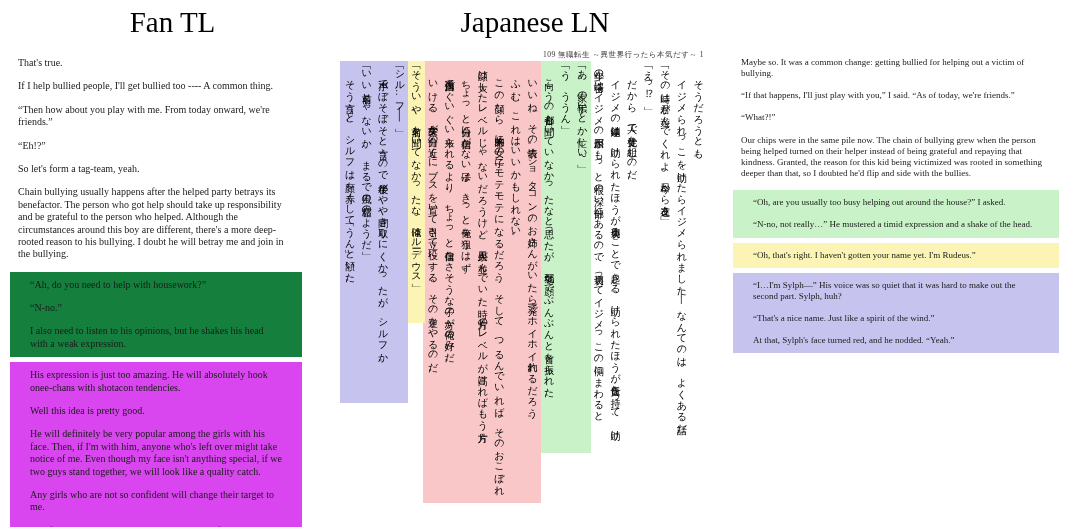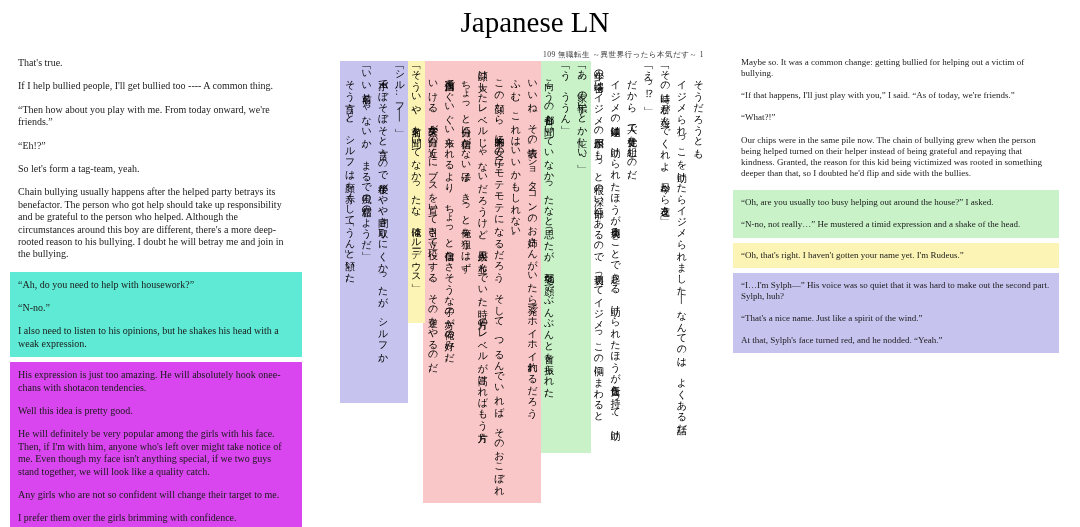--- a/index.html
+++ b/index.html
@@ -8,50 +8,51 @@
   .col-header{position:absolute;top:6px;font-size:29px;text-align:center;
               font-family:"Liberation Serif", serif;color:#000;}
   .hdr-fan{left:30px;width:285px;}
   .hdr-jp{left:395px;width:280px;}
   .hdr-official{left:697px;width:255px;}
   .text-col{position:absolute;top:57px;line-height:1.24;}
   .fan-col{left:18px;width:284px;font-size:10px;}
   .official-col{left:741px;width:318px;font-size:9px;}
   .text-col p{margin:0 0 11px 0;}
   .hl-block{padding:0 8px;margin:0 0 0 -8px;}
-  .hl-block.hl-colored{padding:7px 8px;margin-bottom:5px;}
+  .hl-block.hl-colored{padding:7px 20px;margin-bottom:5px;}
   .hl-block.hl-colored p:last-child{margin-bottom:0;}
   
   .jp-page{position:absolute;left:338px;top:45px;width:394px;height:482px;background:#fff;}
   .jp-running-head{position:absolute;top:5px;left:0;right:28px;text-align:right;
                    font-size:7.5px;color:#333;letter-spacing:0.5px;}
   .jp-rect{position:absolute;}
   .jp-text{position:absolute;top:18px;right:26px;height:458px;
            writing-mode:vertical-rl;text-orientation:mixed;
            font-size:10px;line-height:16.6px;letter-spacing:0;
            font-family:"Liberation Serif", serif;color:#000;}
   .jp-line{margin:0;padding:0;}
 </style>
 </head>
 <body>
 
 <div class="canvas">
 
+  <div class="col-header hdr-fan">Fan TL</div>
   <div class="col-header hdr-jp">Japanese LN</div>
 
   <div class="text-col fan-col" id="fan-col">
       <div class="hl-block">
         <p>That's true.</p>
         <p>If I help bullied people, I'll get bullied too ---- A common thing.</p>
         <p>“Then how about you play with me. From today onward, we're friends.”</p>
         <p>“Eh!?”</p>
         <p>So let's form a tag-team, yeah.</p>
         <p>Chain bullying usually happens after the helped party betrays its benefactor. The person who got help should take up responsibility and be grateful to the person who helped. Although the circumstances around this boy are different, there's a more deep-rooted reason to his bullying. I doubt he will betray me and join in the bullying.</p>
       </div>
-      <div class="hl-block hl-colored" style="background: #5eead4;">
+      <div class="hl-block hl-colored" style="background: #15803d;">
         <p>“Ah, do you need to help with housework?”</p>
         <p>“N-no.”</p>
         <p>I also need to listen to his opinions, but he shakes his head with a weak expression.</p>
       </div>
       <div class="hl-block hl-colored" style="background: #d946ef;">
         <p>His expression is just too amazing. He will absolutely hook onee-chans with shotacon tendencies.</p>
         <p>Well this idea is pretty good.</p>
         <p>He will definitely be very popular among the girls with his face. Then, if I'm with him, anyone who's left over might take notice of me. Even though my face isn't anything special, if we two guys stand together, we will look like a quality catch.</p>
         <p>Any girls who are not so confident will change their target to me.</p>
         <p>I prefer them over the girls brimming with confidence.</p>

